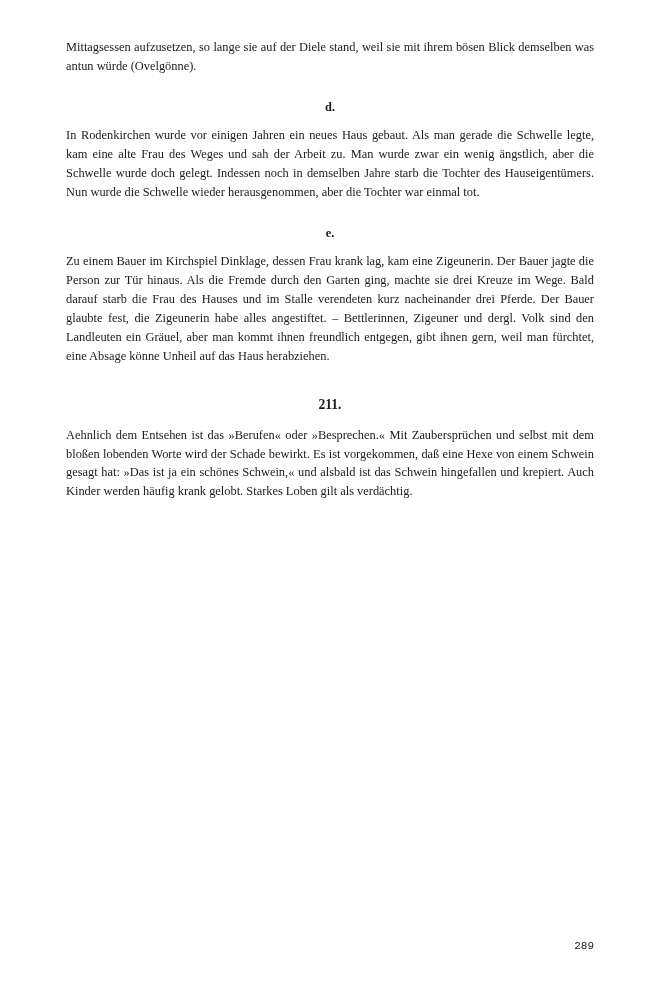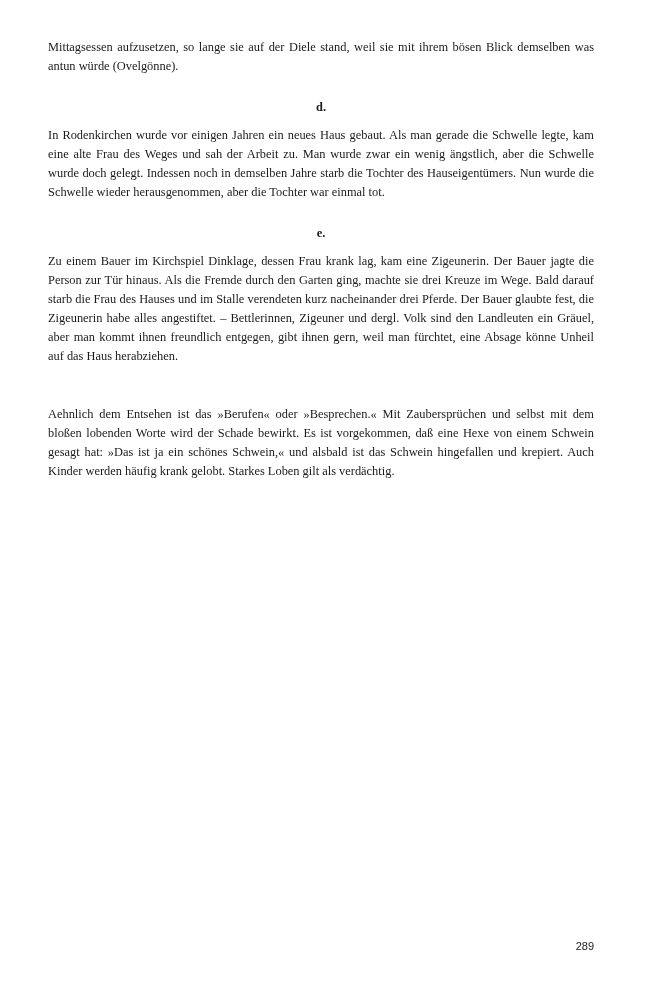--- a/index.html
+++ b/index.html
@@ -11,21 +11,21 @@
     width: 660px;
     height: 990px;
     font-family: "Liberation Serif", serif;
     color: #1a1a1a;
   }
   .page {
     position: relative;
     width: 660px;
     height: 990px;
     box-sizing: border-box;
-    padding: 38px 66px 30px 48px;
+    padding: 38px 66px 30px 66px;
   }
   .content {
     width: 100%;
   }
   p.para {
     margin: 0;
     font-size: 12.4px;
     line-height: 1.52;
     text-align: justify;
     text-justify: inter-word;
@@ -54,21 +54,21 @@
     margin: 0;
     line-height: 1.5;
   }
   .italic {
   }
   .pagenum {
     position: absolute;
     right: 66px;
     bottom: 38px;
     font-size: 11px;
-    font-family: Liberation Sans, sans-serif;
+    font-family: Liberation Mono, monospace;
     color: #1a1a1a;
   }
 </style>
 </head>
 <body>
 
 <div class="page">
   <div class="content">
 
     <p class="para">Mittagsessen aufzusetzen, so lange sie auf der Diele stand, weil sie mit ihrem bösen Blick demselben was antun würde (Ovelgönne).</p>
@@ -79,20 +79,21 @@
 
     <p class="para">In Rodenkirchen wurde vor einigen Jahren ein neues Haus gebaut. Als man gerade die Schwelle legte, kam eine alte Frau des Weges und sah der Arbeit zu. Man wurde zwar ein wenig ängstlich, aber die Schwelle wurde doch gelegt. Indessen noch in demselben Jahre starb die Tochter des Hauseigentümers. Nun wurde die Schwelle wieder herausgenommen, aber die Tochter war einmal tot.</p>
 
     <div class="gap-before-label"></div>
     <p class="section-label">e.</p>
     <div class="gap-after-label"></div>
 
     <p class="para">Zu einem Bauer im Kirchspiel Dinklage, dessen Frau krank lag, kam eine Zigeunerin. Der Bauer jagte die Person zur Tür hinaus. Als die Fremde durch den Garten ging, machte sie drei Kreuze im Wege. Bald darauf starb die Frau des Hauses und im Stalle verendeten kurz nacheinander drei Pferde. Der Bauer glaubte fest, die Zigeunerin habe alles angestiftet. – Bettlerinnen, Zigeuner und dergl. Volk sind den Landleuten ein Gräuel, aber man kommt ihnen freundlich entgegen, gibt ihnen gern, weil man fürchtet, eine Absage könne Unheil auf das Haus herabziehen.</p>
 
     <div class="gap-big"></div>
+    <p class="num-label">211.</p>
     <div class="gap-after-label"></div>
 
     <p class="para" id="rich-211"><span>Aehnlich dem Entsehen ist das »</span><span class="italic">Berufen</span><span>« oder »</span><span class="italic">Besprechen</span><span>.« Mit Zaubersprüchen und selbst mit dem bloßen lobenden Worte wird der Schade bewirkt. Es ist vorgekommen, daß eine Hexe von einem Schwein gesagt hat: »Das ist ja ein schönes Schwein,« und alsbald ist das Schwein hingefallen und krepiert. Auch Kinder werden häufig krank gelobt. Starkes Loben gilt als verdächtig.</span></p>
 
     <div class="gap-big"></div>
     <p class="section-label"></p>
     <div class="gap-after-label"></div>
 
     <p class="para"></p>
 

